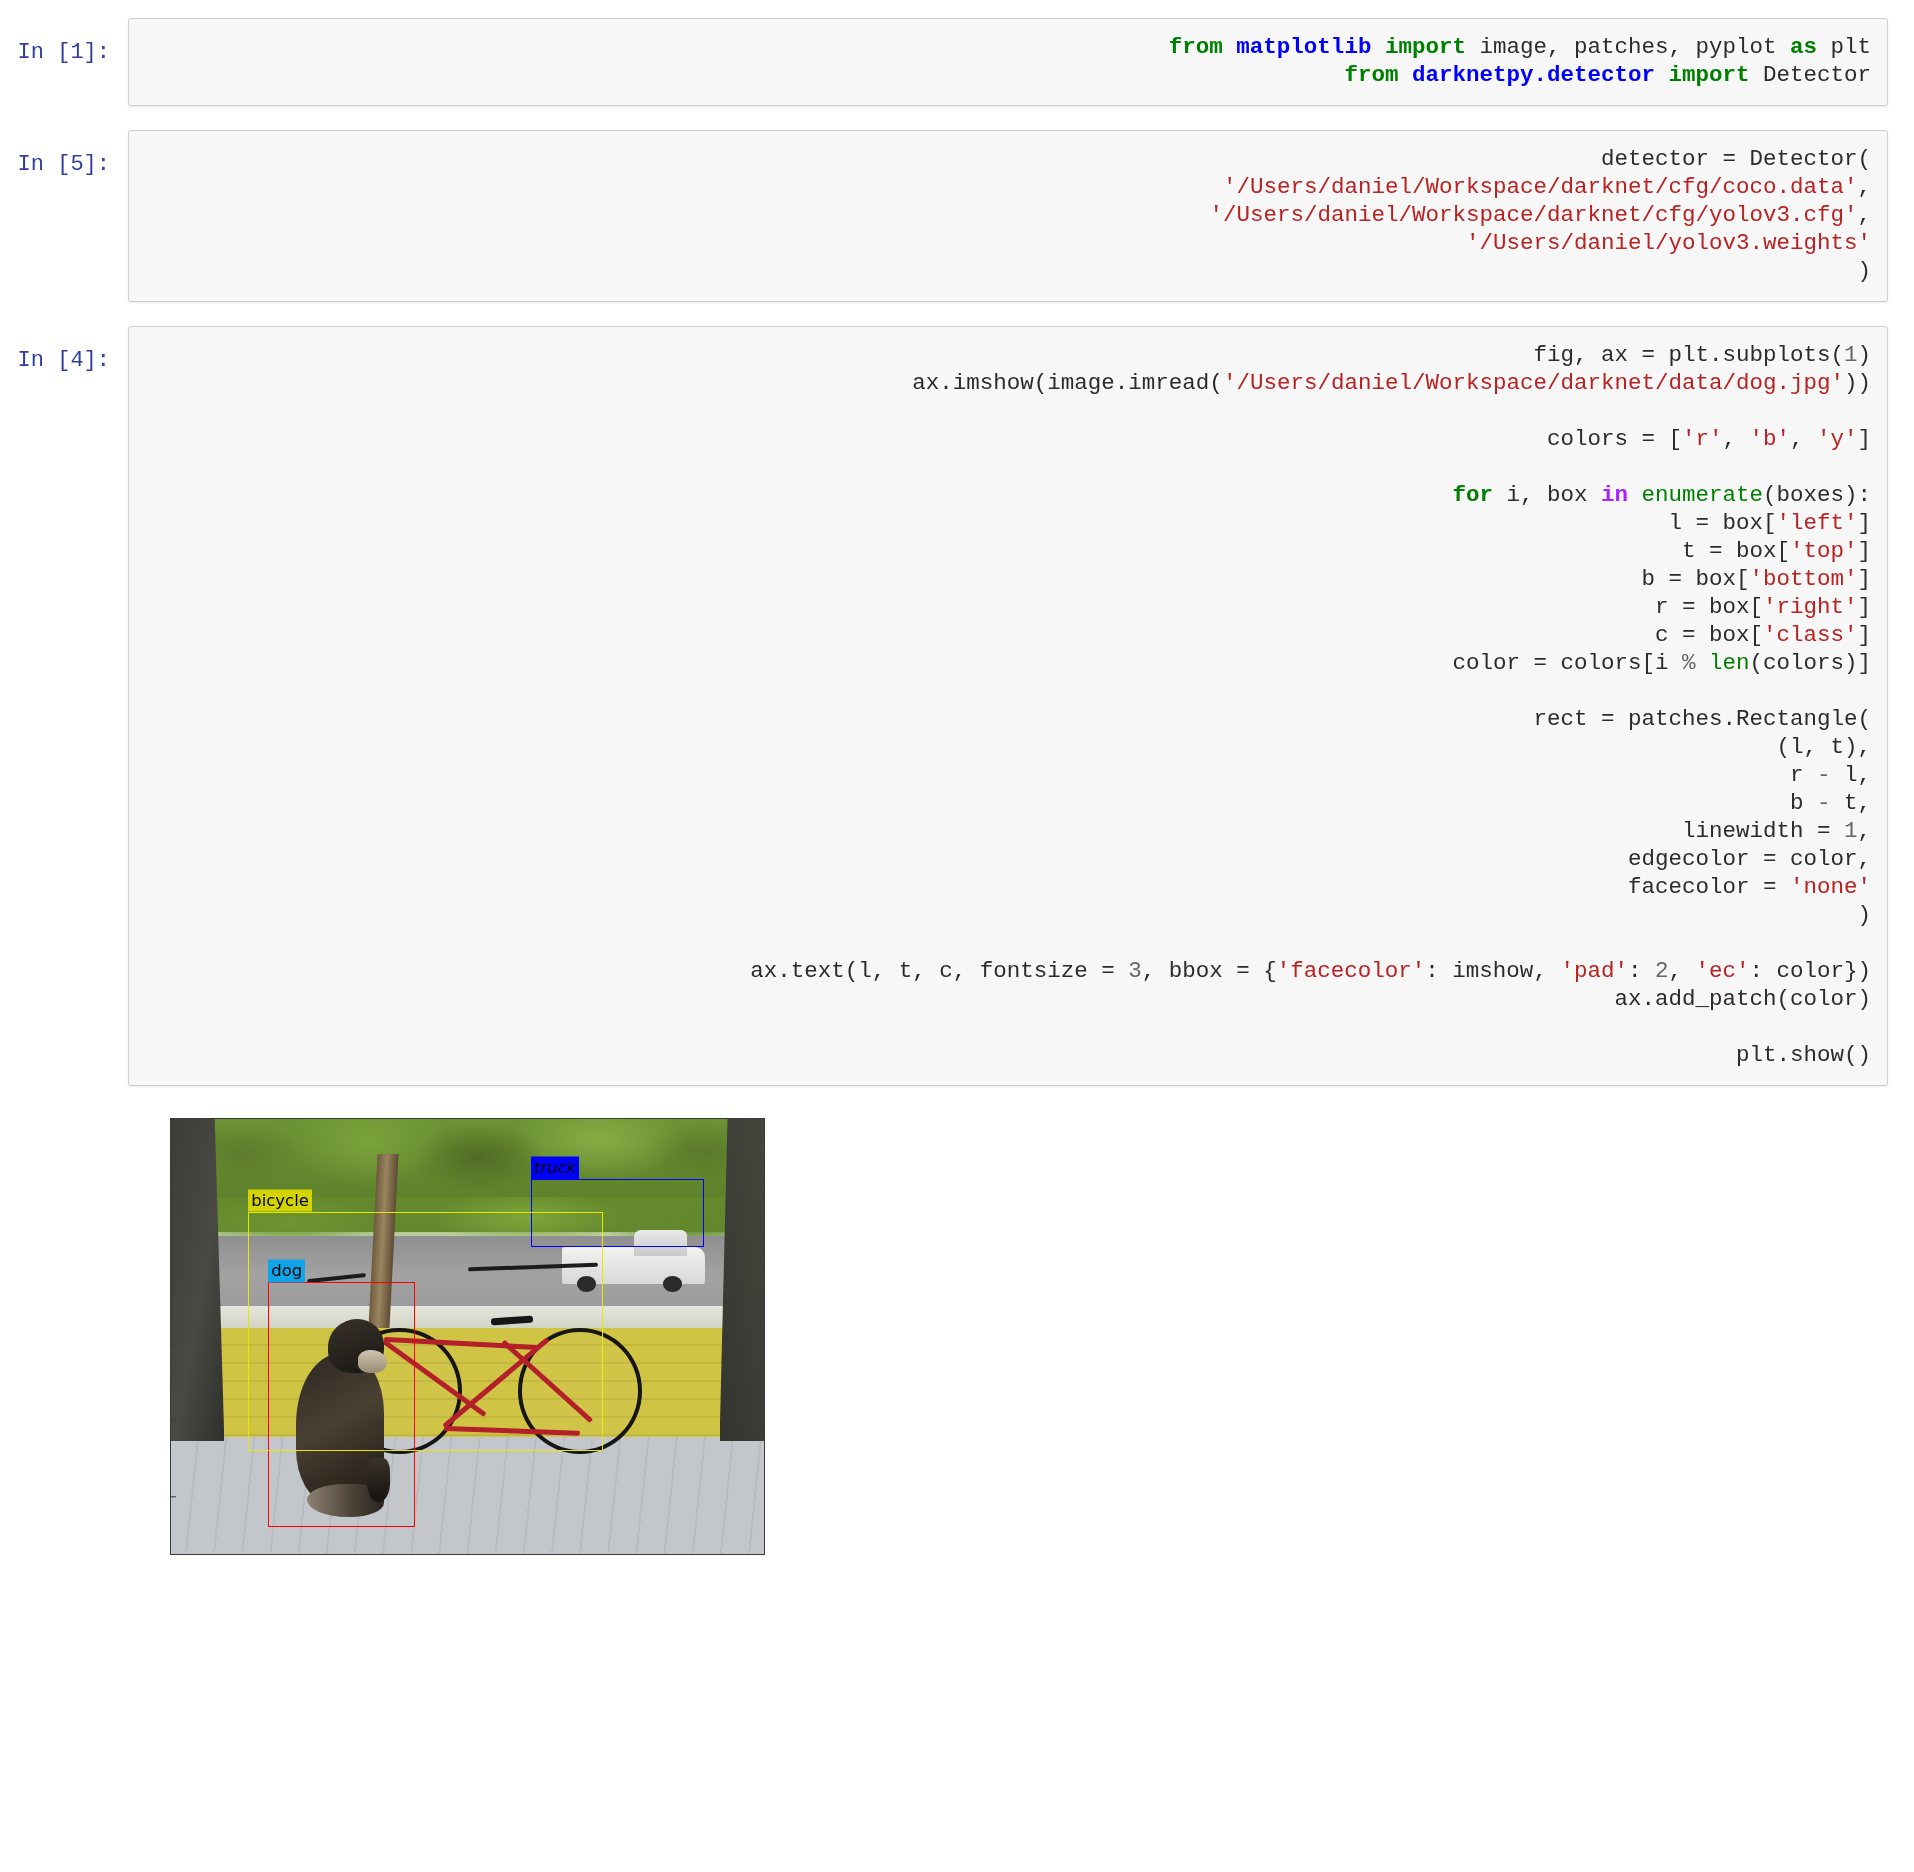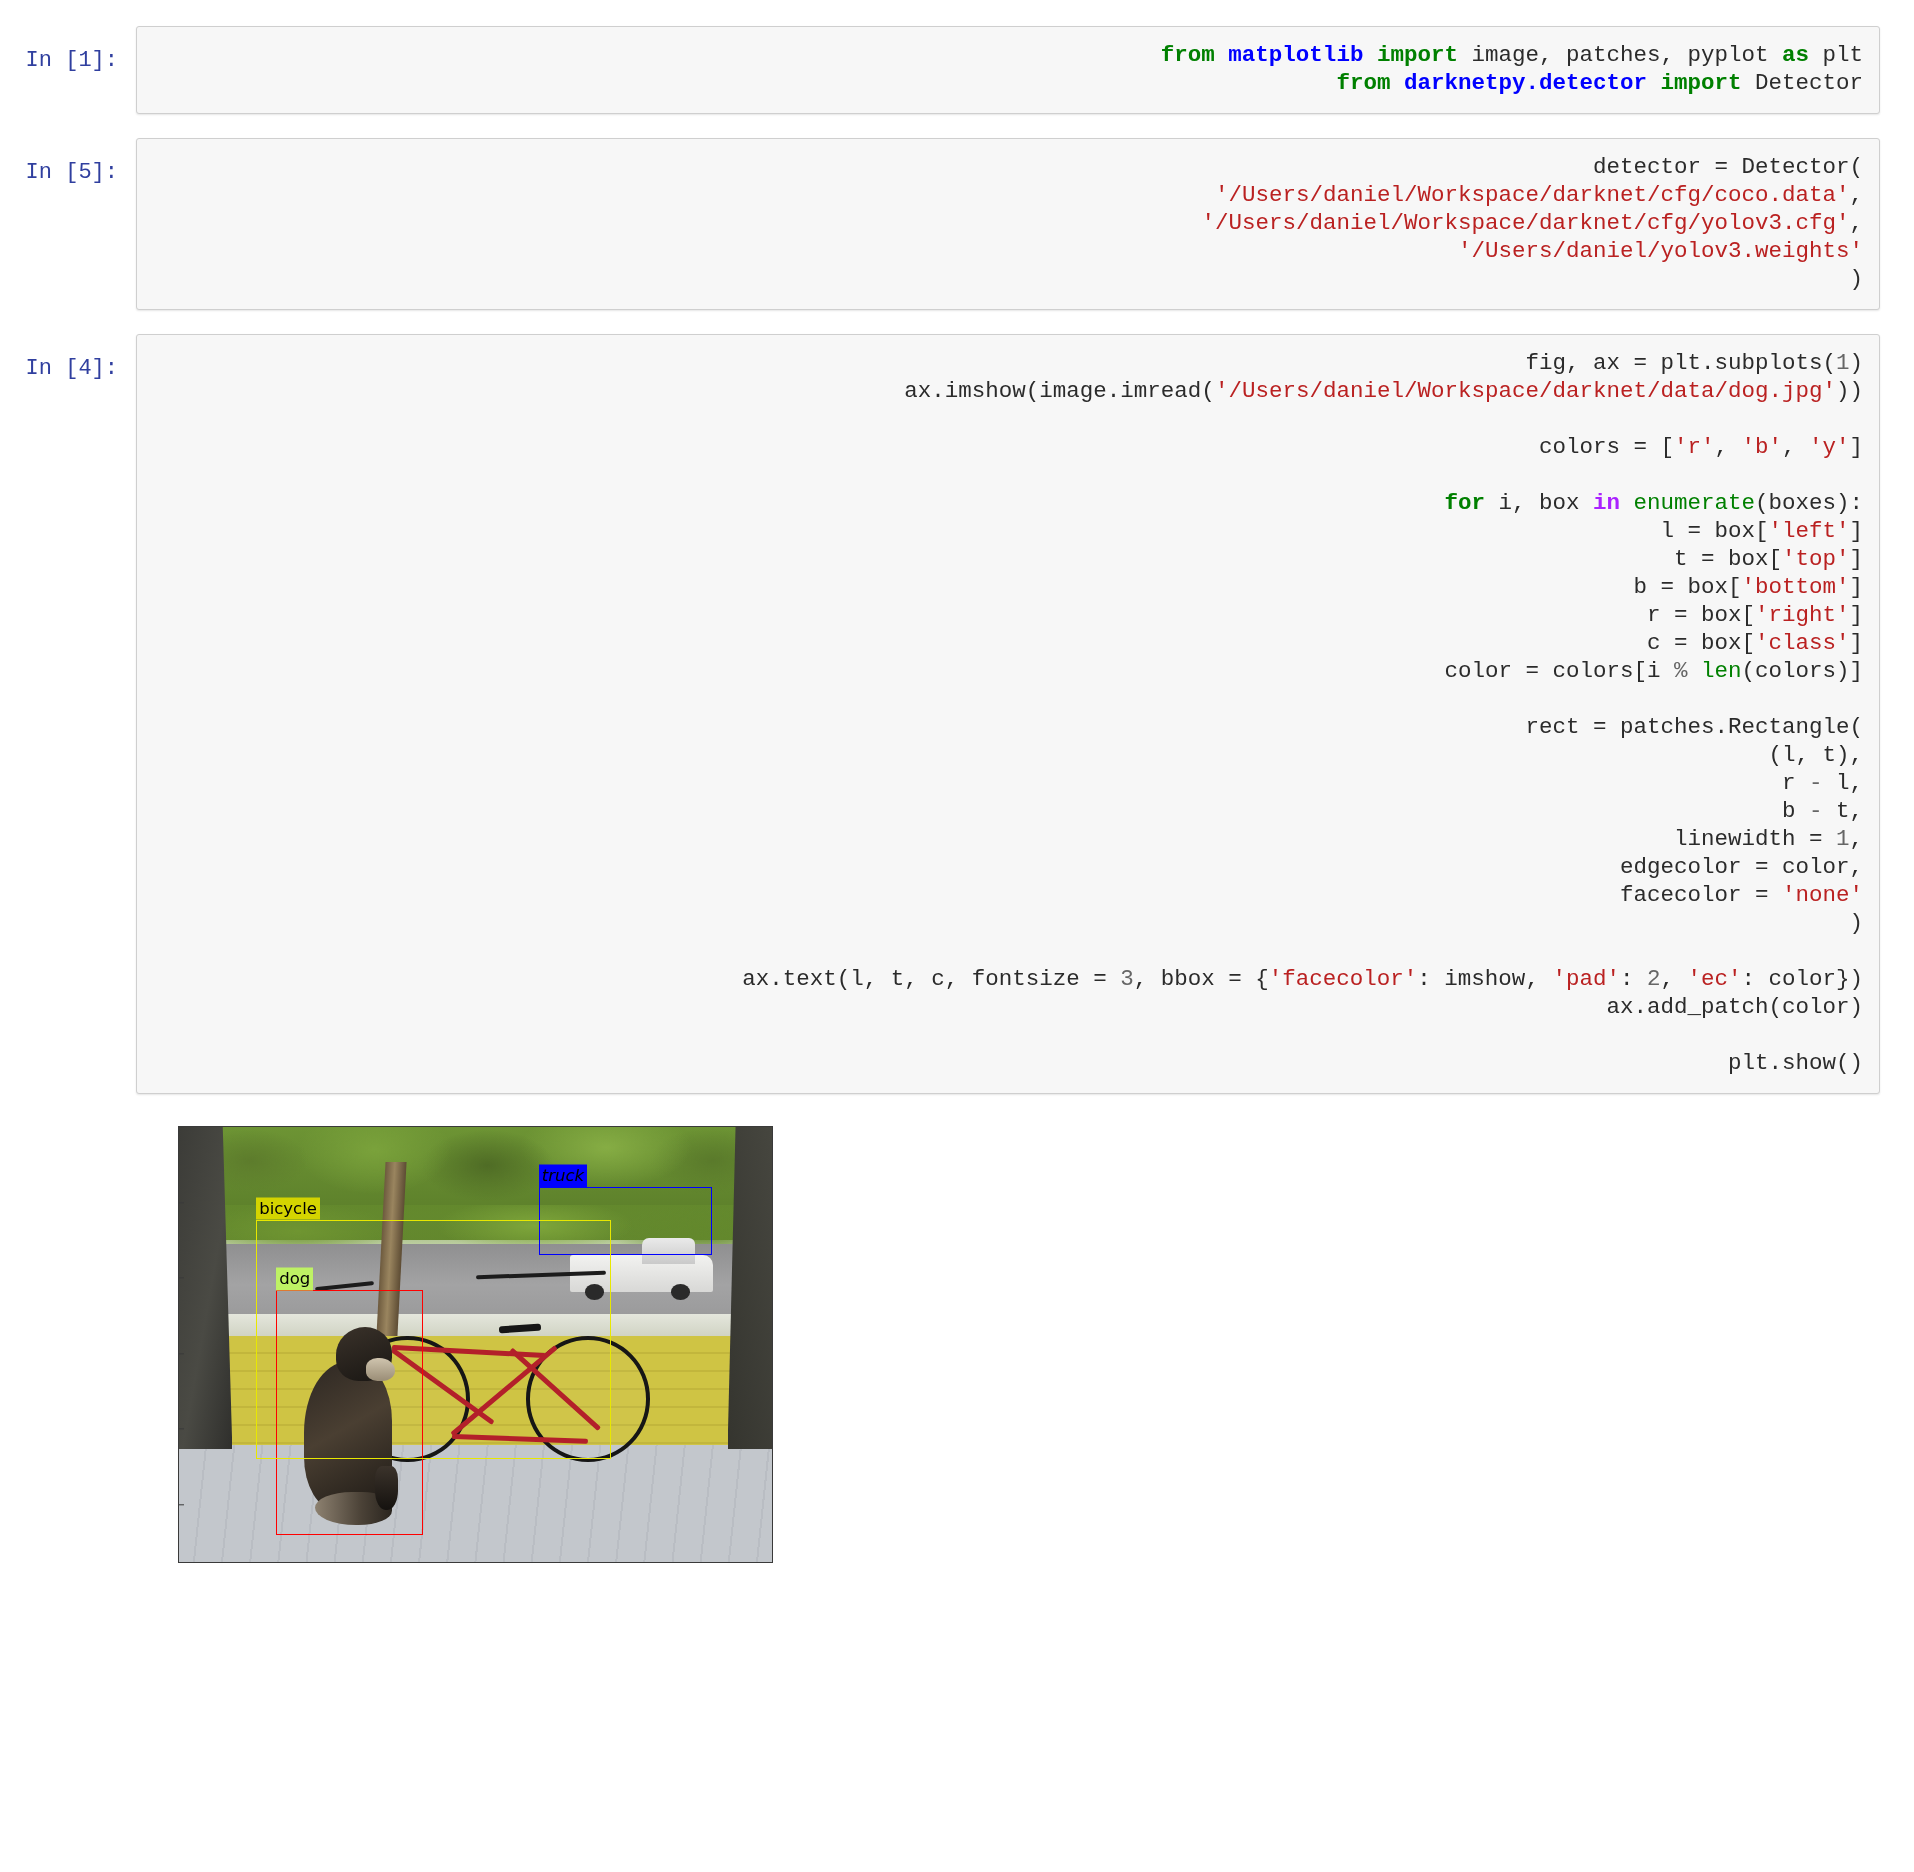--- a/index.html
+++ b/index.html
@@ -8,21 +8,21 @@
     background: #ffffff;
     width: 1914px;
   }
   body {
     font-family: "Liberation Serif", "DejaVu Serif", serif;
     font-size: 21px;
     color: #000;
   }
 
   
-  .notebook { width: 1914px; padding: 8px; }
+  .notebook { width: 1914px; padding: 0; }
 
   .cell {
     display: flex;
     align-items: flex-start;
     margin: 0 0 24px 0;
     padding: 0;
   }
   .cell.first { margin-top: 18px; }
 
   .prompt {
@@ -249,21 +249,21 @@
 
   .bbox-label {
     position: absolute;
     font-family: "DejaVu Sans", "Liberation Sans", sans-serif;
     font-size: 16.5px;
     line-height: 1;
     color: #000;
     padding: 3px 3px;
     white-space: nowrap;
   }
-  .bbox-label.red    { background: #bef264; }
+  .bbox-label.red    { background: #0ea5e9; }
   .bbox-label.blue   { background: #0000ff; }
   .bbox-label.yellow { background: #d4d400; }
 
   
   .ytick {
     position: absolute;
     right: 100%;
     transform: translateY(-50%);
     padding-right: 9px;
     font-size: 17px;

